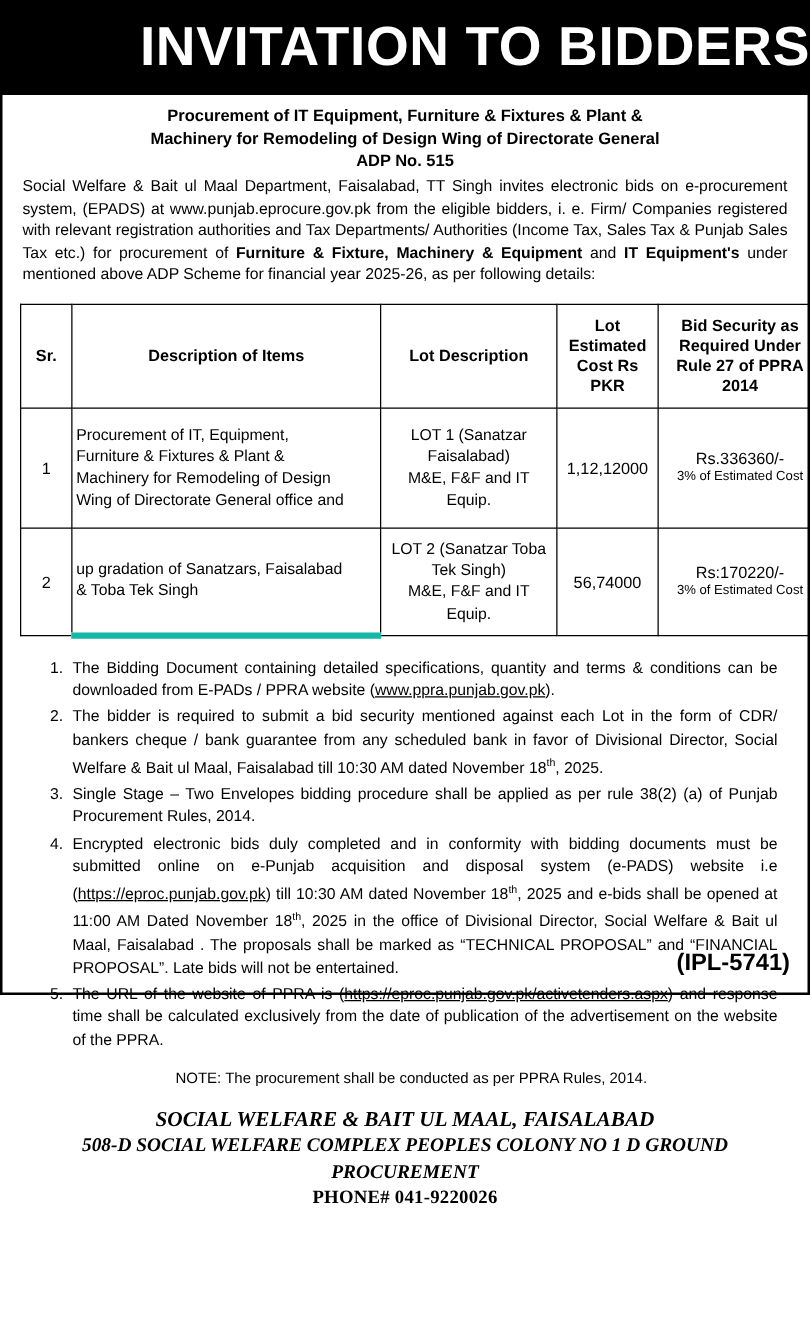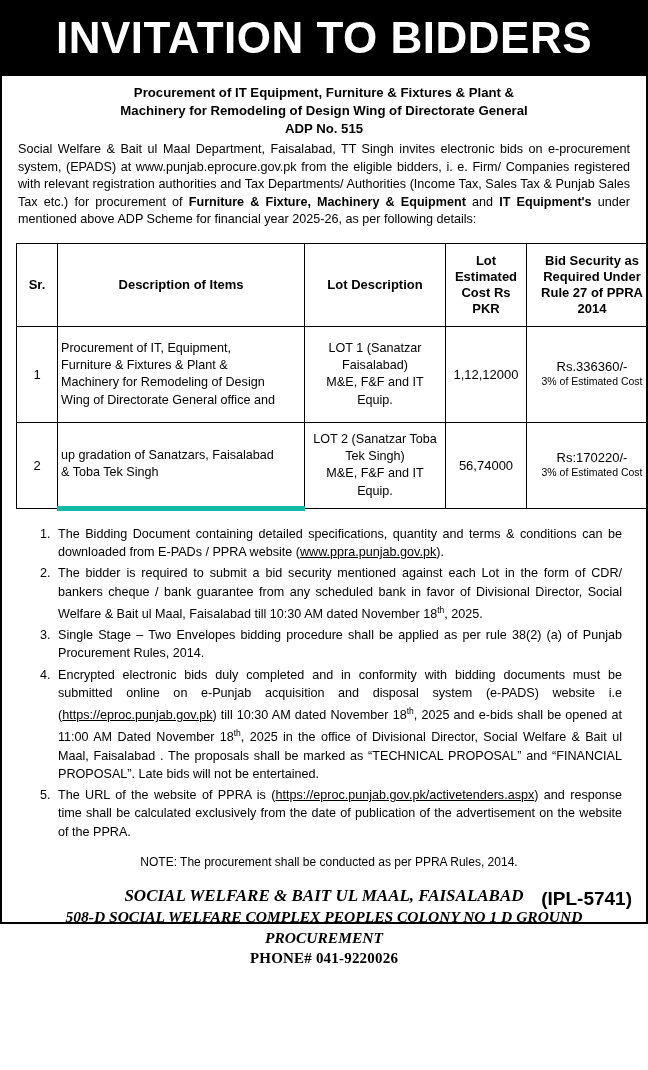--- a/index.html
+++ b/index.html
@@ -21,35 +21,35 @@
     position: relative;
     background: #fff;
   }
   
   .banner {
     height: 76px;
     background: #000000;
     color: #ffffff;
     display: flex;
     align-items: center;
-    justify-content: center;
+    justify-content: flex-end;
   }
   .banner-title {
     font-size: 44px;
     font-weight: bold;
     letter-spacing: 0.5px;
     line-height: 1;
     font-family: "Liberation Sans", sans-serif;
   }
   
   .frame {
     border: 2px solid #000;
     border-top: none;
     box-sizing: border-box;
-    height: 848px;
+    height: 720px;
     padding: 6px 14px 12px 14px;
     position: relative;
   }
   .subheading {
     text-align: center;
     font-weight: bold;
     font-size: 13.2px;
     line-height: 17.5px;
     margin: 2px 18px 0 18px;
   }

